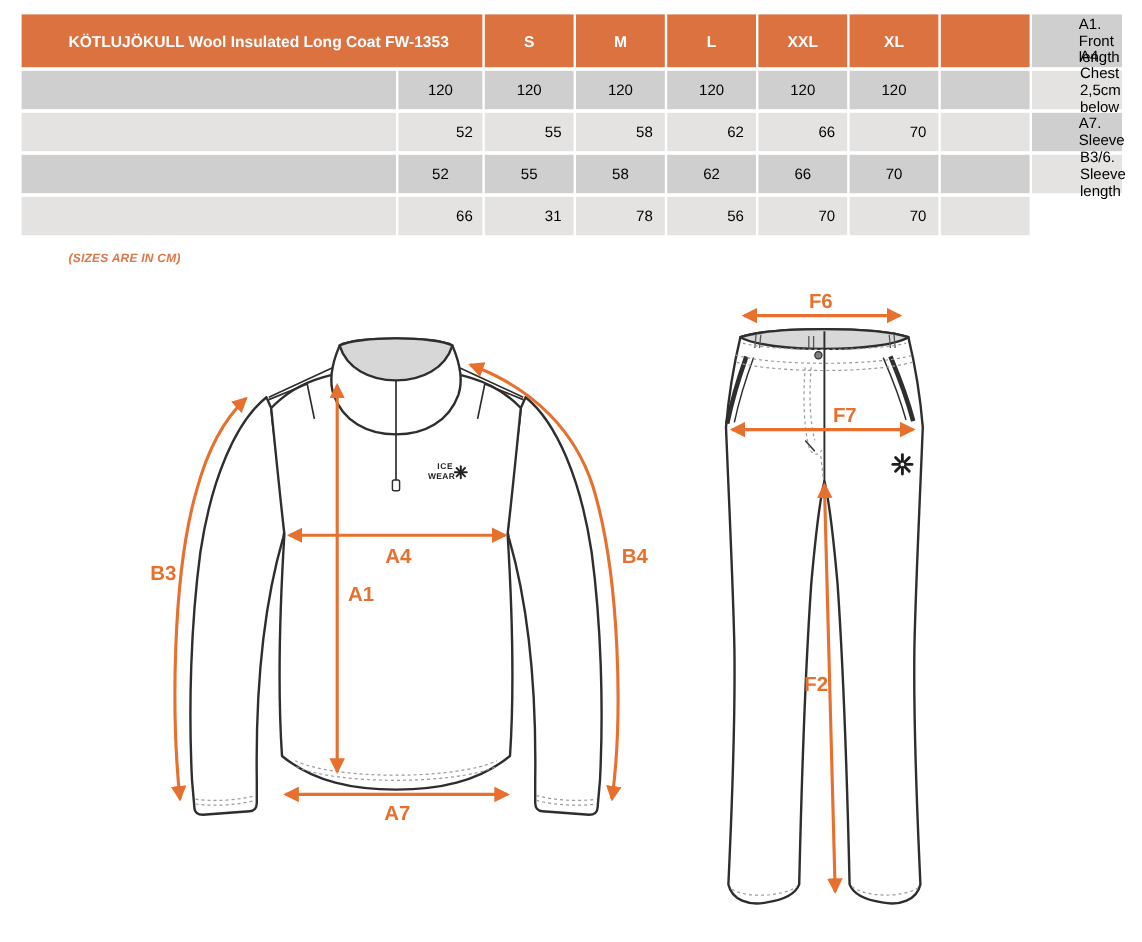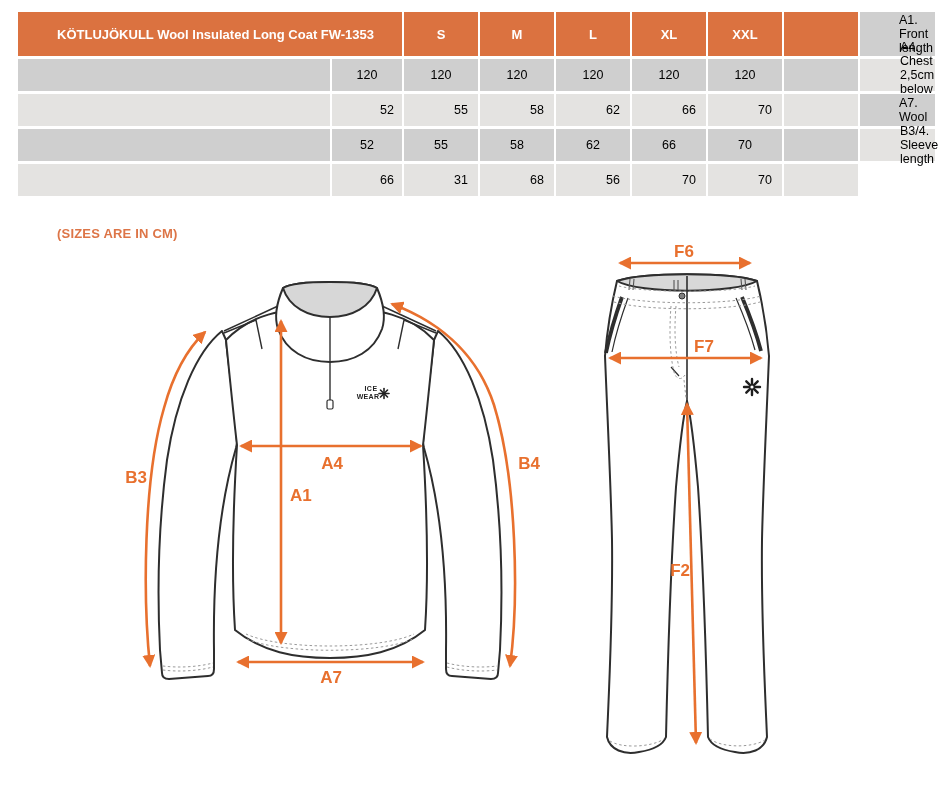--- a/index.html
+++ b/index.html
@@ -8,37 +8,37 @@
   .size-table{position:absolute;left:18px;top:12px;display:grid;
       grid-template-columns:312px 70px repeat(6,74px) 75px;
       grid-template-rows:44px repeat(4,32px);
       column-gap:2px;row-gap:3px;border-radius:17px;}
   .cell{display:flex;align-items:center;justify-content:center;font-size:12.5px;color:#000000;}
   .hcell{background:#DB7240;color:#fff;font-weight:bold;font-size:13px;}
   .title-cell{grid-column:span 2;justify-content:flex-start;padding-left:39px;box-sizing:border-box;}
   .label-cell{justify-content:flex-start;padding-left:39px;box-sizing:border-box;}
   .row-a{background:#CFCFCF;}
   .row-b{background:#E4E3E1;padding-left:40px;}
-  .note{position:absolute;left:57px;top:226px;font-size:13px;font-weight:bold;
-        color:#DD7547;letter-spacing:.2px;}
+  .note{position:absolute;left:57px;top:210px;font-size:10px;font-weight:bold;
+        color:#DD7547;letter-spacing:.2px;font-style:italic;}
   .diagram-svg{position:absolute;left:0;top:228px;}
   text.meas{font-family:"Liberation Sans",sans-serif;font-size:17px;font-weight:bold;fill:#E8702E;}
   text.logo{font-family:"Liberation Sans",sans-serif;font-weight:bold;fill:#222;}
 </style>
 </head>
 <body>
 
 <div class="size-table">
 
   <div class="cell hcell title-cell">KÖTLUJÖKULL Wool Insulated Long Coat  FW-1353</div>
   <div class="cell hcell">S</div>
   <div class="cell hcell">M</div>
   <div class="cell hcell">L</div>
+  <div class="cell hcell">XXL</div>
   <div class="cell hcell">XL</div>
-  <div class="cell hcell">XXL</div>
   <div class="cell hcell"></div>
 
   <div class="cell row-a label-cell">A1. Front length</div>
   <div class="cell row-a"></div>
   <div class="cell row-a">120</div>
   <div class="cell row-a">120</div>
   <div class="cell row-a">120</div>
   <div class="cell row-a">120</div>
   <div class="cell row-a">120</div>
   <div class="cell row-a">120</div>
@@ -47,35 +47,35 @@
   <div class="cell row-b label-cell">A4. Chest 2,5cm below armpit</div>
   <div class="cell row-b"></div>
   <div class="cell row-b">52</div>
   <div class="cell row-b">55</div>
   <div class="cell row-b">58</div>
   <div class="cell row-b">62</div>
   <div class="cell row-b">66</div>
   <div class="cell row-b">70</div>
   <div class="cell row-b"></div>
 
-  <div class="cell row-a label-cell">A7. Wool</div>
+  <div class="cell row-a label-cell">A7. Sleeve</div>
   <div class="cell row-a"></div>
   <div class="cell row-a">52</div>
   <div class="cell row-a">55</div>
   <div class="cell row-a">58</div>
   <div class="cell row-a">62</div>
   <div class="cell row-a">66</div>
   <div class="cell row-a">70</div>
   <div class="cell row-a"></div>
 
-  <div class="cell row-b label-cell">B3/4. Sleeve length</div>
+  <div class="cell row-b label-cell">B3/6. Sleeve length</div>
   <div class="cell row-b"></div>
   <div class="cell row-b">66</div>
   <div class="cell row-b">31</div>
-  <div class="cell row-b">68</div>
+  <div class="cell row-b">78</div>
   <div class="cell row-b">56</div>
   <div class="cell row-b">70</div>
   <div class="cell row-b">70</div>
   <div class="cell row-b"></div>
 </div>
 
 <div class="note">(SIZES ARE IN CM)</div>
 
 <svg class="diagram-svg" width="952" height="557" viewBox="0 228 952 557">
   <defs>

